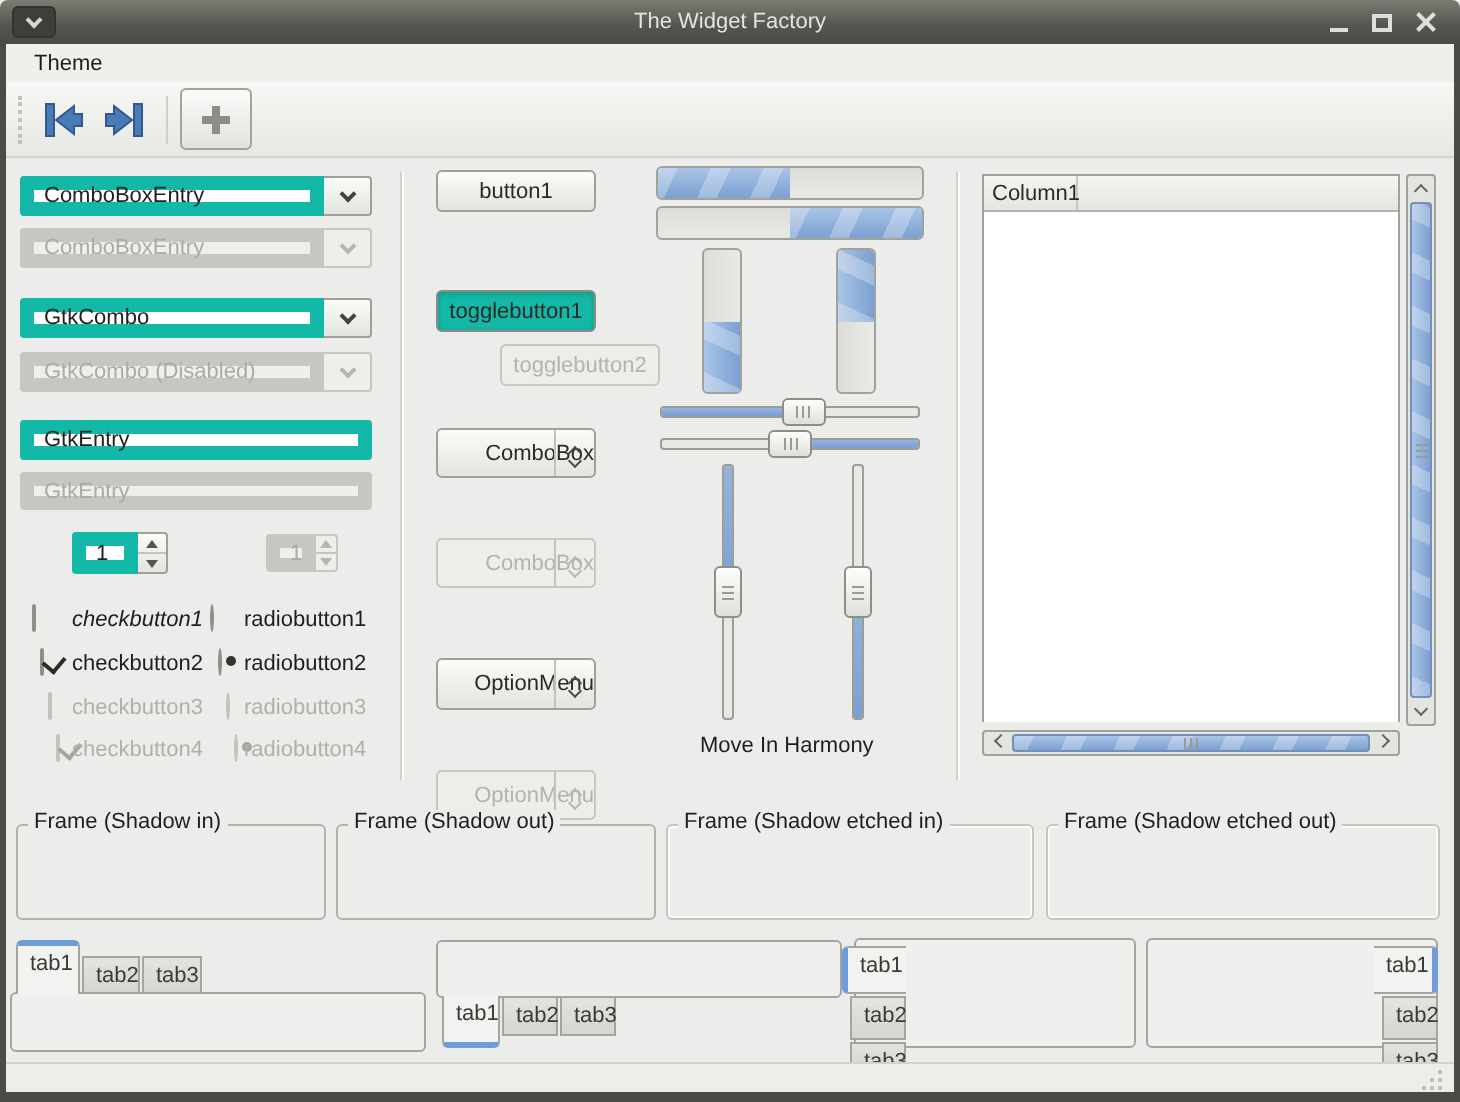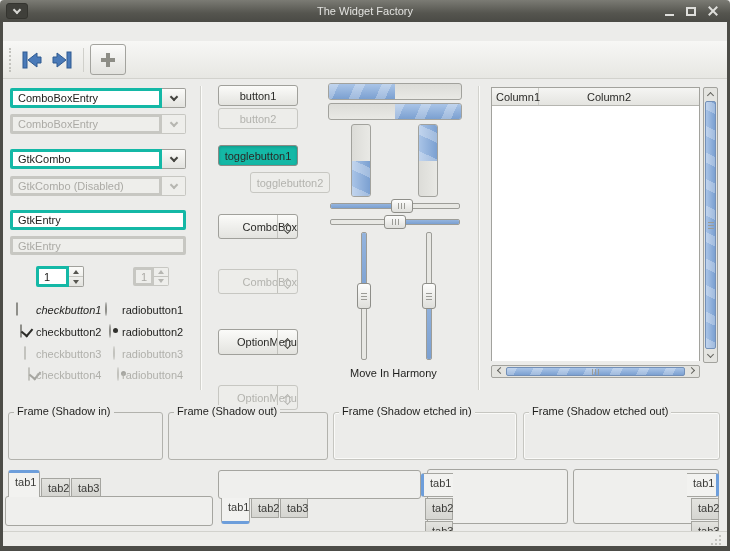--- a/index.html
+++ b/index.html
@@ -38,21 +38,21 @@
   .tb-handle { width:2px; height:24px; border-left:2px dotted #c2c2bd; margin:0 6px 0 6px; }
   .tb-icon { width:30px; height:28px; display:flex; align-items:center; justify-content:center; }
   .tb-sep { width:1px; height:24px; background:#d0d0cb; margin:0 6px; }
   .tb-btn { width:36px; height:31px; border:1px solid #a3a39e; border-radius:3px;
     background:linear-gradient(#fbfbfa,#e2e2de); display:flex; align-items:center; justify-content:center; }
   .plus { position:relative; width:16px; height:16px; }
   .plus::before { content:""; position:absolute; left:1px; top:6px; width:14px; height:4px; background:#8d8d86; }
   .plus::after  { content:""; position:absolute; left:6px; top:1px; width:4px; height:14px; background:#8d8d86; }
 
   
-  .entry { background:#fff; border:3px solid #14b8a6; border-radius:2px; display:flex; align-items:center;
+  .entry { background:#fff; border:7px solid #14b8a6; border-radius:2px; display:flex; align-items:center;
     padding-left:5px; color:#21211f; }
   .entry.dis { background:#eeeeeb; border-color:#c7c7c2; color:#abaaa5; }
   .btn { border:1px solid #a0a09b; border-radius:3px; background:linear-gradient(#fbfbf9,#e3e3df);
     display:flex; align-items:center; justify-content:center; color:#2a2a27; }
   .btn.dis { background:#ededea; border-color:#c7c7c2; color:#b3b3ae; }
   .btn.toggled { background:#14b8a6; border-color:#8b8b86; box-shadow:inset 0 1px 3px rgba(0,0,0,.18); }
   .combo { display:flex; }
   .combo .entry { flex:1; border-radius:2px 0 0 2px; }
   .combo .drop { width:24px; border:1px solid #a0a09b; border-left:none; border-radius:0 2px 2px 0;
     background:linear-gradient(#fbfbf9,#e3e3df); display:flex; align-items:center; justify-content:center; }
@@ -161,20 +161,23 @@
     </div>
     <div class="abs wbtn" style="right:30px;">
       <span class="max-glyph"></span>
     </div>
     <div class="abs wbtn" style="right:8px;">
       <span class="close-glyph"></span>
     </div>
   </div>
 
   
+  <div class="abs menubar">
+    <span class="menu-item">Theme</span>
+  </div>
 
   <div class="abs toolbar">
     <span class="tb-handle"></span>
     <span class="tb-icon">
       <svg width="24" height="24" viewBox="0 0 24 24">
         <rect x="3" y="4" width="4" height="16" fill="#4a7ab8" stroke="#2f5a91" stroke-width="1"></rect>
         <path d="M8 12 L17 5 v4 h4 v6 h-4 v4 Z" fill="#4a7ab8" stroke="#2f5a91" stroke-width="1"></path>
       </svg>
     </span>
     <span class="tb-icon">
@@ -276,21 +279,20 @@
 
   <span class="abs ck on dis" style="left:16px; top:368px;"></span>
   <span class="abs checkrow-label dim" style="left:36px; top:368px;">checkbutton4</span>
   <span class="abs rd on dis" style="left:103px; top:368px;"></span>
   <span class="abs checkrow-label dim" style="left:122px; top:368px;">radiobutton4</span>
 
   <div class="abs vsep" style="left:200px; top:86px; height:304px;"></div>
 
   
   <div class="abs btn" style="left:218px; top:85px;  width:80px; height:21px;">button1</div>
-  <div class="abs btn dis" style="left:218px; top:108px; width:80px; height:21px;">button2</div>
   <div class="abs btn toggled" style="left:218px; top:145px; width:80px; height:21px;">togglebutton1</div>
   <div class="abs btn dis" style="left:218px; top:172px; width:80px; height:21px;margin-left:32px;">togglebutton2</div>
 
   <div class="abs btn cbxbtn" style="left:218px; top:202px; width:80px; height:25px;">
     <span>ComboBox</span>
     <span class="arr">
         <span class="chev up"></span>
         <span class="chev" style="transform:rotate(45deg);margin-top:-2px;"></span>
       </span>
   </div>
@@ -385,21 +387,20 @@
 
   <span class="abs ck on" style="left:331px; top:366px;"></span>
   <span class="abs checkrow-label" style="left:350px; top:366px;">Move In Harmony</span>
 
   <div class="abs vsep" style="left:478px; top:86px; height:304px;"></div>
 
   
   <div class="abs tv" style="left:491px; top:87px; width:209px; height:274px;">
     <div class="tv-header">
       <div class="tv-col" style="width:47px;">Column1</div>
-      <div class="tv-col" style="flex:1; border-right:none;">Column2</div>
     </div>
     <div style="height:255px; background:#fff;"></div>
   </div>
 
   <div class="abs scroll-v" style="left:703px; top:87px; width:15px; height:276px;">
     <div class="stepper" style="height:13px;">
         <span class="chev" style="transform:rotate(-135deg); margin-top:2px;"></span>
       </div>
     <div class="sb-thumb bluefill vert" style="flex:1; margin:0 1px;">
       <span class="vgrip">

